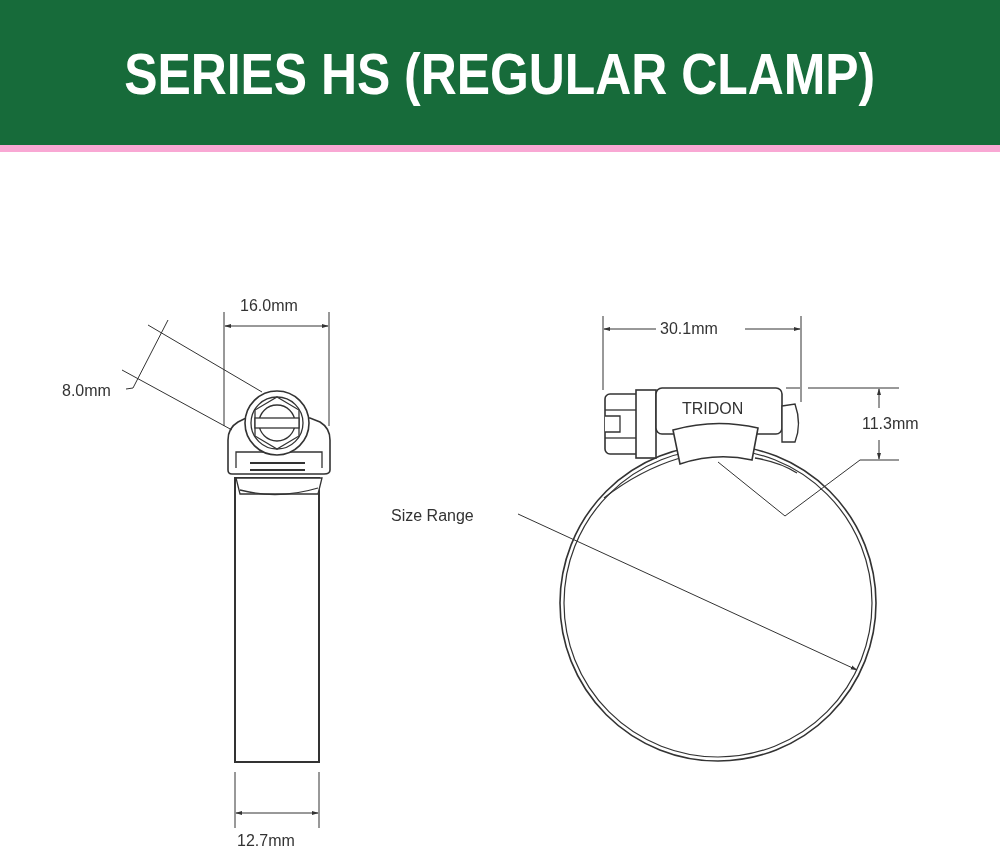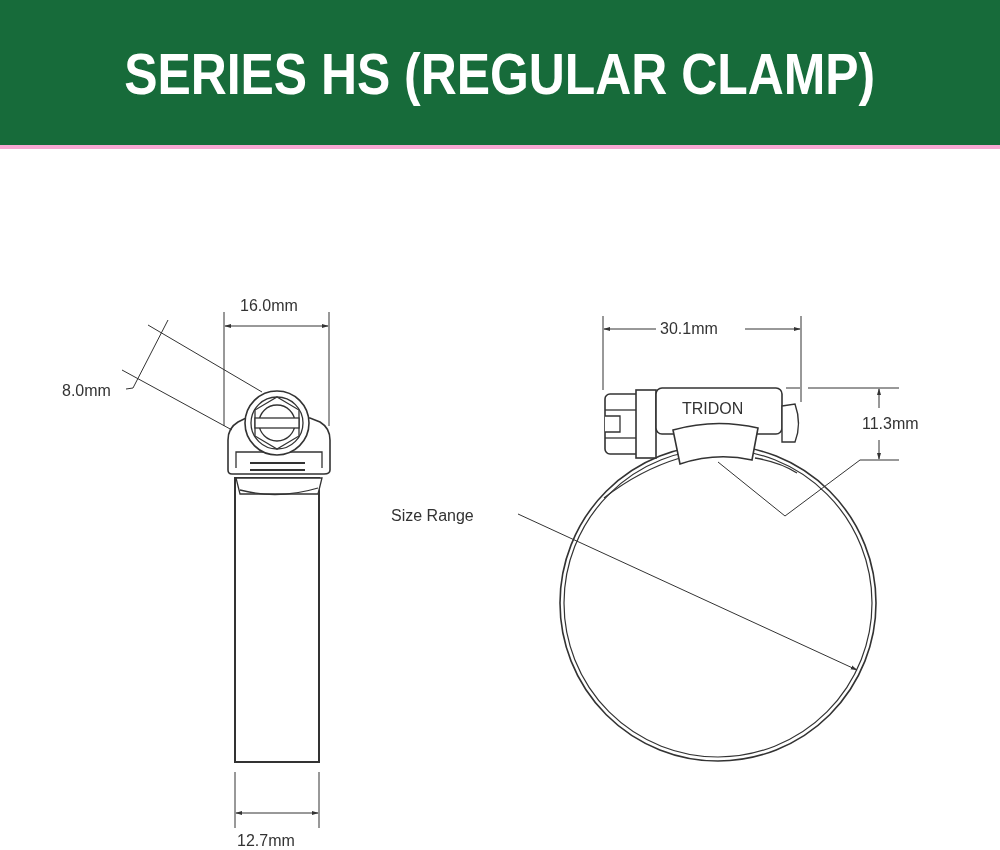--- a/index.html
+++ b/index.html
@@ -1,19 +1,19 @@
 <!DOCTYPE html>
 <html><head>
 <meta charset="utf-8">
 <style>
   html, body { margin: 0; padding: 0; background: #ffffff; }
   body { width: 1000px; height: 850px; position: relative; overflow: hidden; font-family: "Liberation Sans", sans-serif; }
   .banner {
     position: absolute; left: 0; top: 0; width: 1000px; height: 145px;
-    background: #176b3a; border-bottom: 4px solid #f9a8d4;
+    background: #176b3a; border-bottom: 7px solid #f9a8d4;
     display: flex; align-items: center; justify-content: center;
   }
   .banner-title {
     color: #ffffff; font-family: "Liberation Sans", sans-serif; font-weight: bold;
     font-size: 58px; letter-spacing: 0px; transform: scaleX(0.86); white-space: nowrap;
     margin-top: 2px;
   }
   svg.drawing { position: absolute; left: 0; top: 0; }
   .lbl { font-family: "Liberation Sans", sans-serif; font-size: 16px; fill: #333333; }
   .brand { font-family: "Liberation Sans", sans-serif; font-size: 16px; fill: #333333; }

